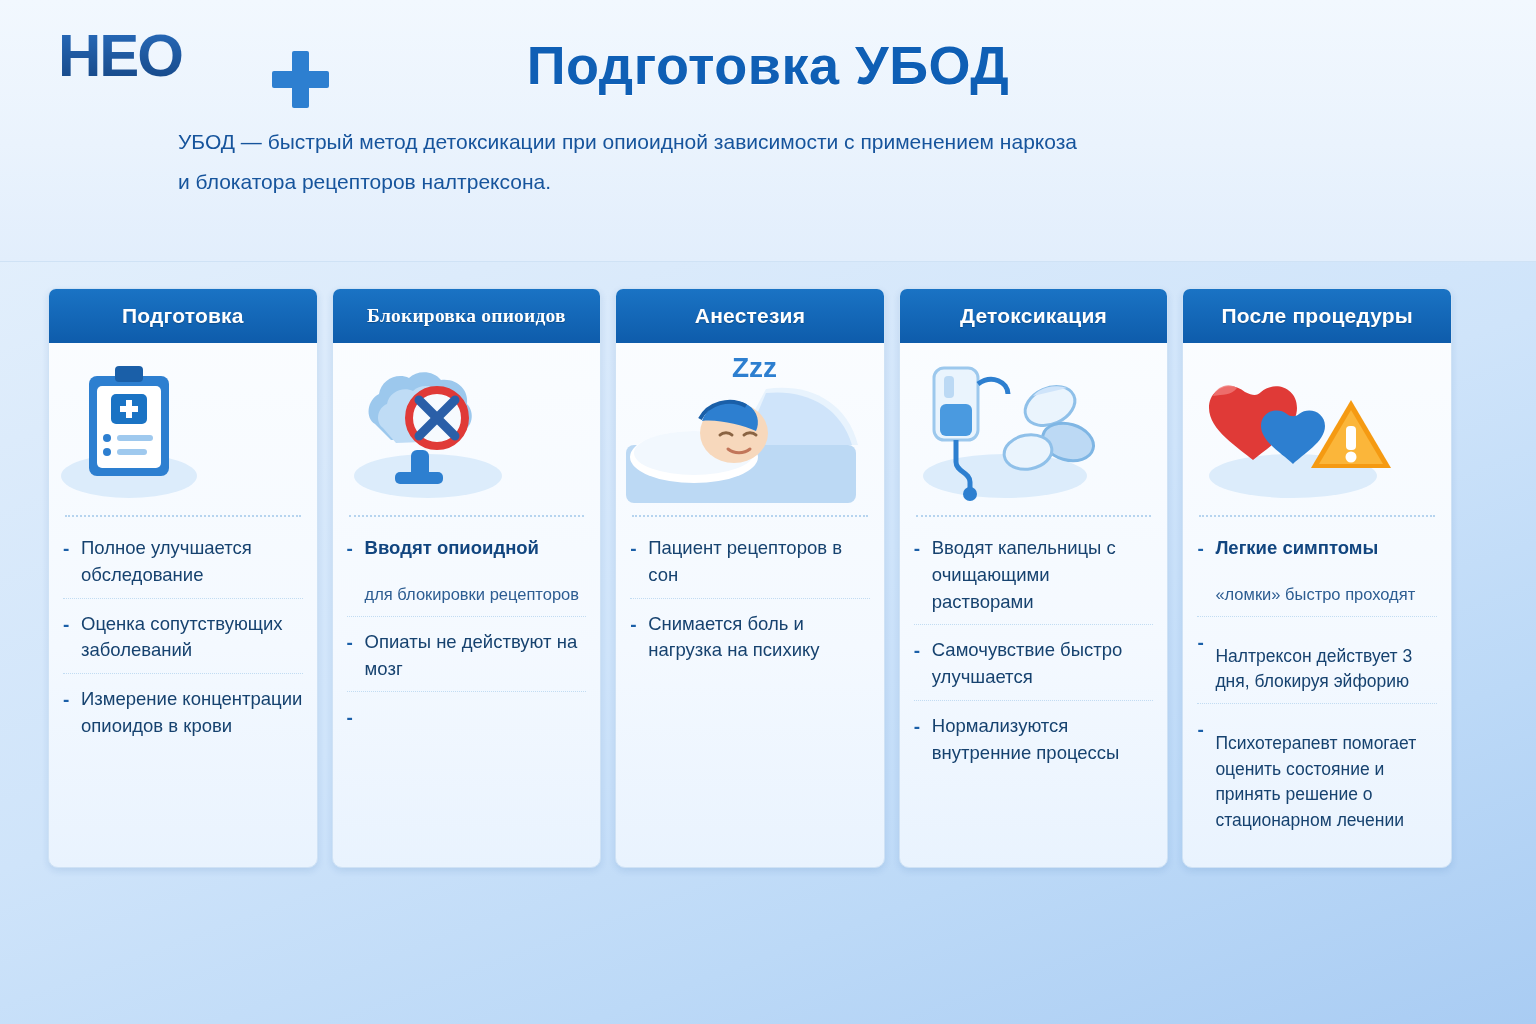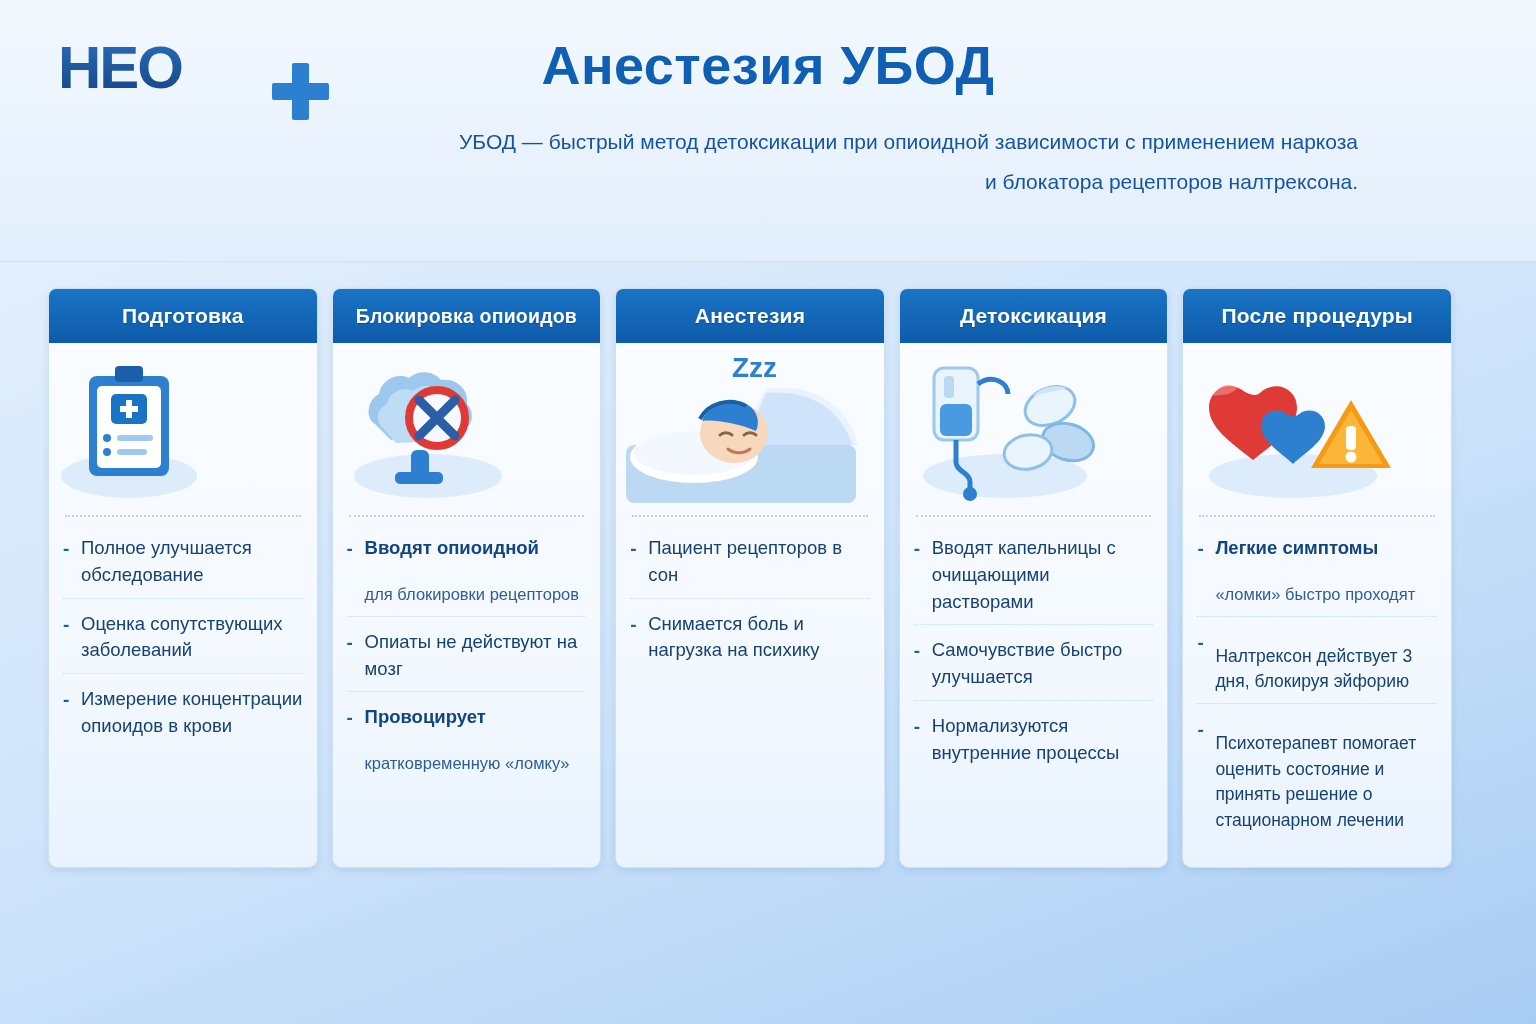--- a/index.html
+++ b/index.html
@@ -15,21 +15,21 @@
 
   
   .header {
     position: relative;
     height: 262px;
     background: linear-gradient(180deg, #f2f8fe 0%, #eaf3fd 55%, #e2eefc 100%);
     border-bottom: 1px solid #cfe2f5;
   }
   .logo {
     position: absolute;
-    left: 58px; top: 33px;
+    left: 58px; top: 21px;
     width: 240px; height: 72px;
   }
   .logo-text {
     font-size: 60px;
     font-weight: bold;
     letter-spacing: -2px;
     color: #1b4f93;
     line-height: 70px;
     font-family: "Liberation Sans", sans-serif;
     background: linear-gradient(180deg, #2a6fc0 0%, #13427f 100%);
@@ -56,21 +56,21 @@
     padding-top: 34px;
     font-size: 54px;
     font-weight: bold;
     color: #0f5fb5;
     letter-spacing: 0.5px;
     text-shadow: 0 1px 0 #ffffff;
   }
   .subtitle {
     margin: 26px auto 0;
     width: 1180px;
-    text-align: right;
+    text-align: left;
     font-size: 21px;
     line-height: 1.9;
     color: #16549c;
     font-family: "Liberation Sans", sans-serif;
   }
 
   
   .board {
     position: absolute;
     left: 0; top: 262px;
@@ -99,21 +99,21 @@
     font-size: 21px;
     font-weight: bold;
     display: flex;
     align-items: center;
     justify-content: center;
     text-align: center;
     padding: 0 6px;
     letter-spacing: 0.2px;
     text-shadow: 0 1px 1px rgba(0,0,0,0.25);
   }
-  .col-head.wide { font-size: 19.5px; }
+  .col-head.wide { font-size: 19.5px; font-family: Liberation Serif, serif; }
   .icon-area {
     height: 172px;
     display: flex;
     align-items: center;
     position: relative;
   }
   .icon-area svg { display: block; }
   .divider {
     margin: 0 16px;
     border-top: 2px dotted #b6d4ef;
@@ -156,21 +156,21 @@
 </head>
 <body>
 
 <div class="header">
 
   <div class="logo">
     <div class="logo-text">HEO</div>
     <div class="logo-plus"></div>
   </div>
 
-  <div class="page-title">Анестезия УБОД</div>
+  <div class="page-title">Подготовка УБОД</div>
 
   <div class="subtitle">
     <div>УБОД — быстрый метод детоксикации при опиоидной зависимости с применением наркоза</div>
     <div>и блокатора рецепторов налтрексона.</div>
   </div>
 </div>
 
 <div class="board">
   <div class="cols">
 
@@ -231,24 +231,20 @@
             <span>Вводят опиоидной</span>
             <span class="sub">для блокировки рецепторов</span>
           </span>
         </div>
         <div class="item">
           <span class="dash">-</span>
           <span class="txt">Опиаты не действуют на мозг</span>
         </div>
         <div class="item">
           <span class="dash">-</span>
-          <span class="txt bold">
-            <span>Провоцирует</span>
-            <span class="sub">кратковременную «ломку»</span>
-          </span>
         </div>
       </div>
     </div>
 
     <div class="col">
       <div class="col-head">Анестезия</div>
       <div class="icon-area">
         <svg width="250" height="160" viewBox="0 0 250 160">
           <rect x="10" y="96" width="230" height="58" rx="8" fill="#bcd9f4"></rect>
           <path d="M150 40c40-6 80 10 92 56H120z" fill="#e8f3fd"></path>

